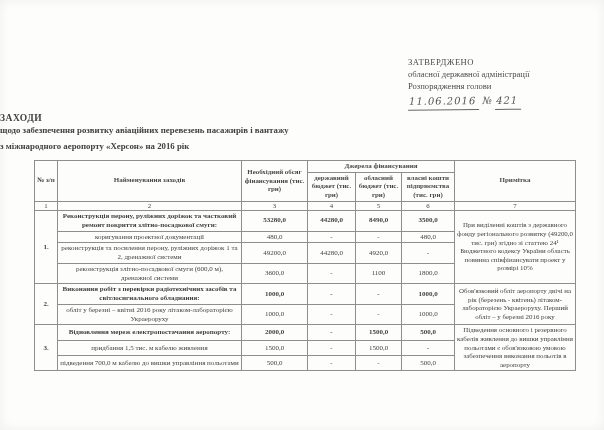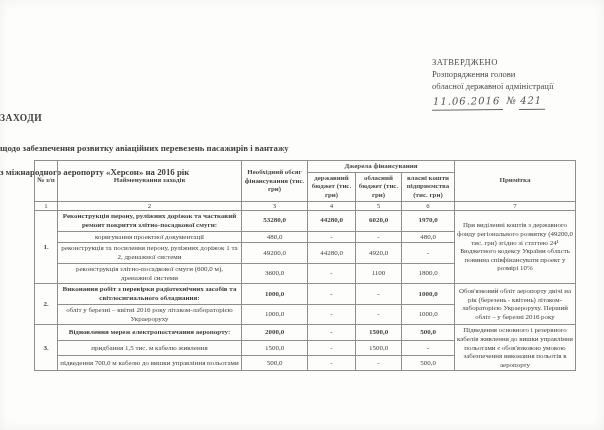--- a/index.html
+++ b/index.html
@@ -12,21 +12,21 @@
   }
   .page {
     position: relative;
     width: 604px; height: 430px;
     background: #fdfdfc;
     box-shadow: inset 0 0 12px rgba(0,0,0,0.06);
   }
   
   .approval {
     position: absolute;
-    left: 432px; top: 56px;
+    left: 408px; top: 56px;
     width: 160px;
     font-size: 8.6px;
     line-height: 1.4;
     color: #4a4a4a;
   }
   .approval .cap { letter-spacing: 0.4px; }
   .approval .hand {
     margin-top: 2px;
     font-style: italic;
     font-family: "DejaVu Serif", serif;
@@ -44,22 +44,22 @@
   
   .titleblock {
     position: absolute;
     left: 0; top: 113px;
     width: 520px;
     text-align: left;
     font-weight: bold;
     color: #414141;
   }
   .titleblock .t1 { font-size: 9.5px; letter-spacing: 0.5px; }
-  .titleblock .t2 { font-size: 8.8px; margin-top: 20px; }
-  .titleblock .t3 { font-size: 8.8px; margin-top: 14px; }
+  .titleblock .t2 { font-size: 8.8px; margin-top: 2px; }
+  .titleblock .t3 { font-size: 8.8px; margin-top: 6px; }
   
   table.measures {
     position: absolute;
     left: 34px; top: 160px;
     width: 541px;
     border-collapse: collapse;
     table-layout: fixed;
     font-size: 7px;
     color: #444;
   }
@@ -80,22 +80,22 @@
   tr.colnums td { font-size: 6.8px; padding: 0 2px; }
   .hdr-small { font-size: 6.9px; }
 </style>
 </head>
 <body>
 
 <div class="page">
 
   <div class="approval">
     <div class="cap">ЗАТВЕРДЖЕНО</div>
+    <div>обласної державної адміністрації</div>
     <div>Розпорядження голови</div>
-    <div>обласної державної адміністрації</div>
     <div class="hand">
       <span class="u">11.06.2016</span>
       <span>№</span>
       <span class="u">421</span>
     </div>
   </div>
 
   <div class="titleblock">
     <div class="t1">ЗАХОДИ</div>
     <div class="t2">щодо забезпечення розвитку авіаційних перевезень пасажирів і вантажу</div>
@@ -133,22 +133,22 @@
         <td>5</td>
         <td>6</td>
         <td>7</td>
       </tr>
 
       <tr class="main-row">
         <td rowspan="4">1.</td>
         <td>Реконструкція перону, руліжних доріжок та частковий ремонт покриття злітно-посадкової смуги:</td>
         <td>53280,0</td>
         <td>44280,0</td>
-        <td>6020,0</td>
-        <td>1970,0</td>
+        <td>8490,0</td>
+        <td>3500,0</td>
         <td rowspan="4" class="note-cell">При виділенні коштів з державного фонду регіонального розвитку (49200,0 тис. грн) згідно зі статтею 24¹ Бюджетного кодексу України область повинна співфінансувати проект у розмірі 10%</td>
       </tr>
       <tr>
         <td class="name-sub">коригування проектної документації</td>
         <td>480,0</td>
         <td>-</td>
         <td>-</td>
         <td>480,0</td>
       </tr>
       <tr>

